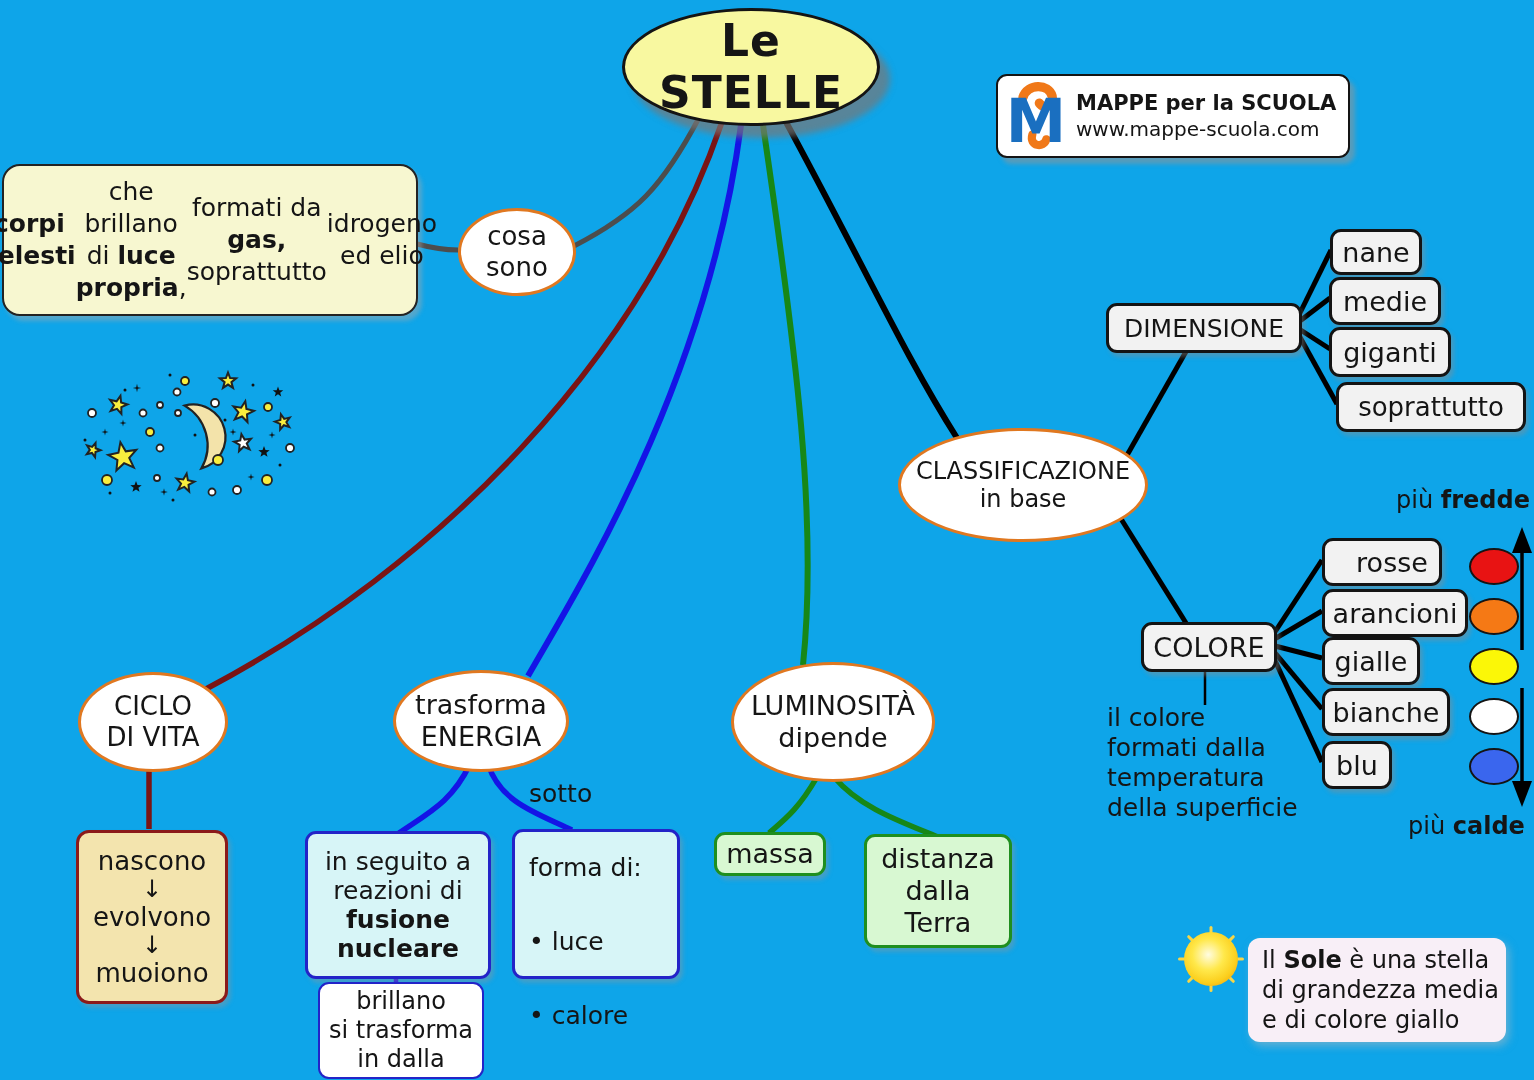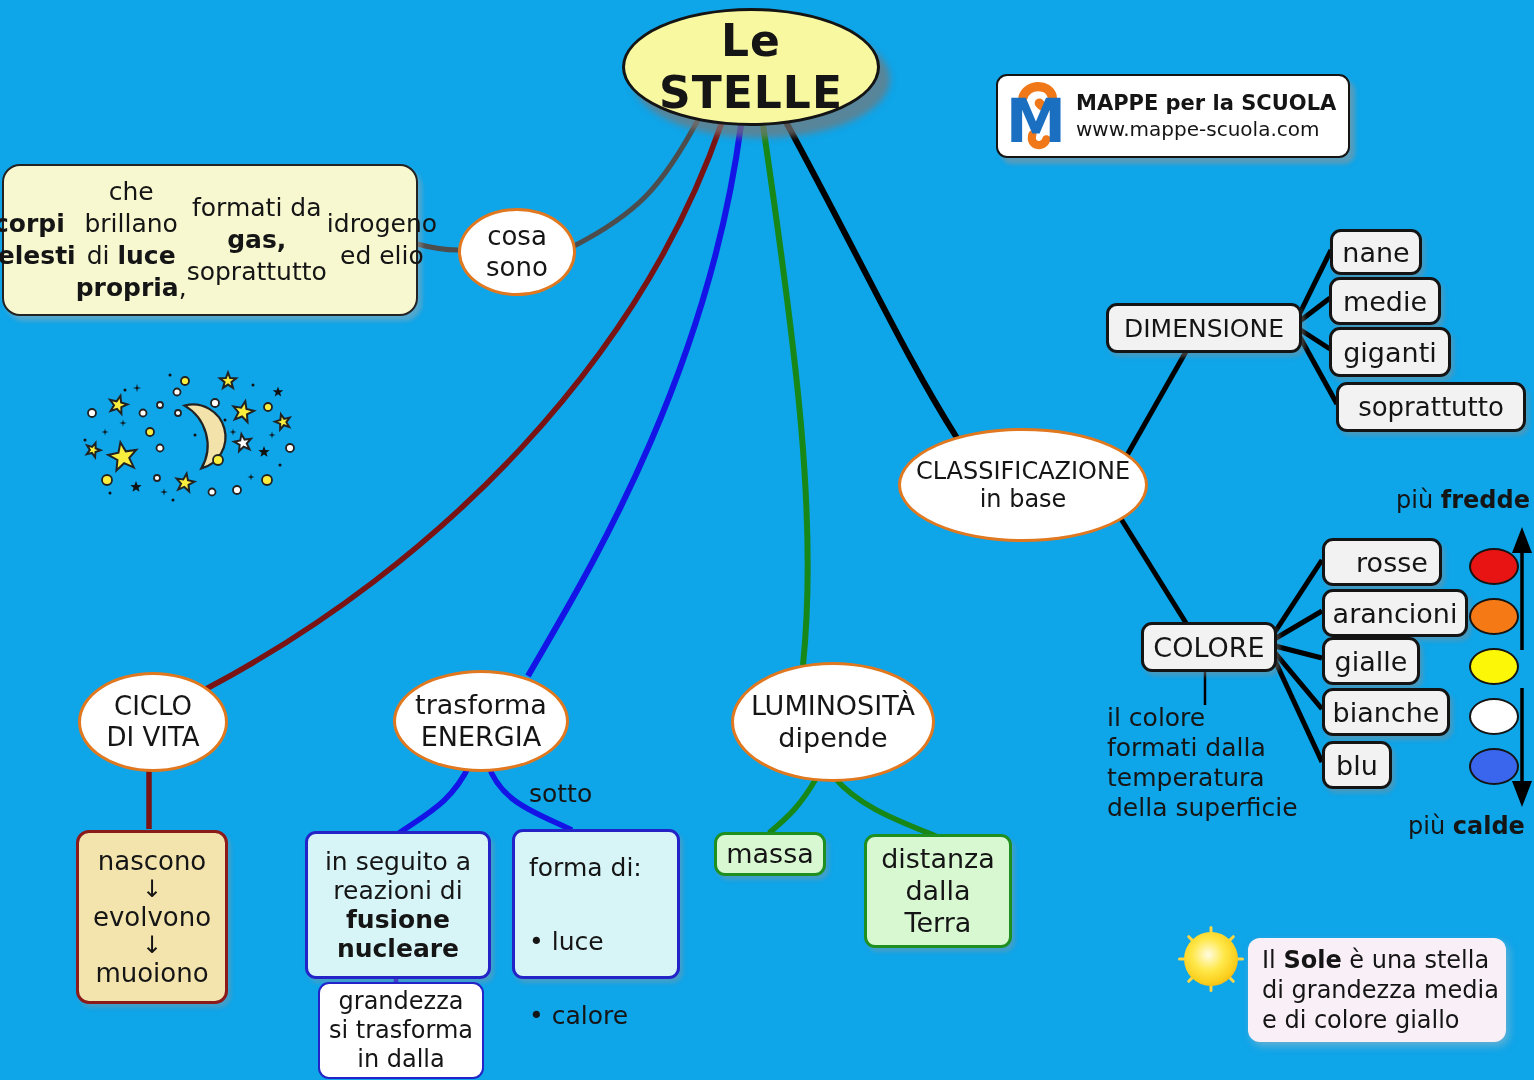--- a/index.html
+++ b/index.html
@@ -254,21 +254,21 @@
     <span class="line b">fusione</span>
     <span class="line b">nucleare</span>
   </div>
   <div class="cyanbox bullets" style="left:512px;top:829px;width:148px;height:144px;">
     <span class="line">sotto</span>
     <span class="line">forma di:</span>
     <span class="line"><span>•</span> <span>luce</span></span>
     <span class="line"><span>•</span> <span>calore</span></span>
   </div>
   <div class="whitebluebox" style="left:318px;top:982px;width:162px;height:93px;">
-    <span class="line">grandezza</span>
+    <span class="line">brillano</span>
     <span class="line">si trasforma</span>
     <span class="line">in dalla</span>
   </div>
 
   <div class="ellipse" style="left:731px;top:662px;width:198px;height:114px;font-size:27px;">
     <span>LUMINOSITÀ</span>
     <span>dipende</span>
   </div>
   <div class="greenbox" style="left:714px;top:832px;width:106px;height:38px;">
       <span>massa</span>

